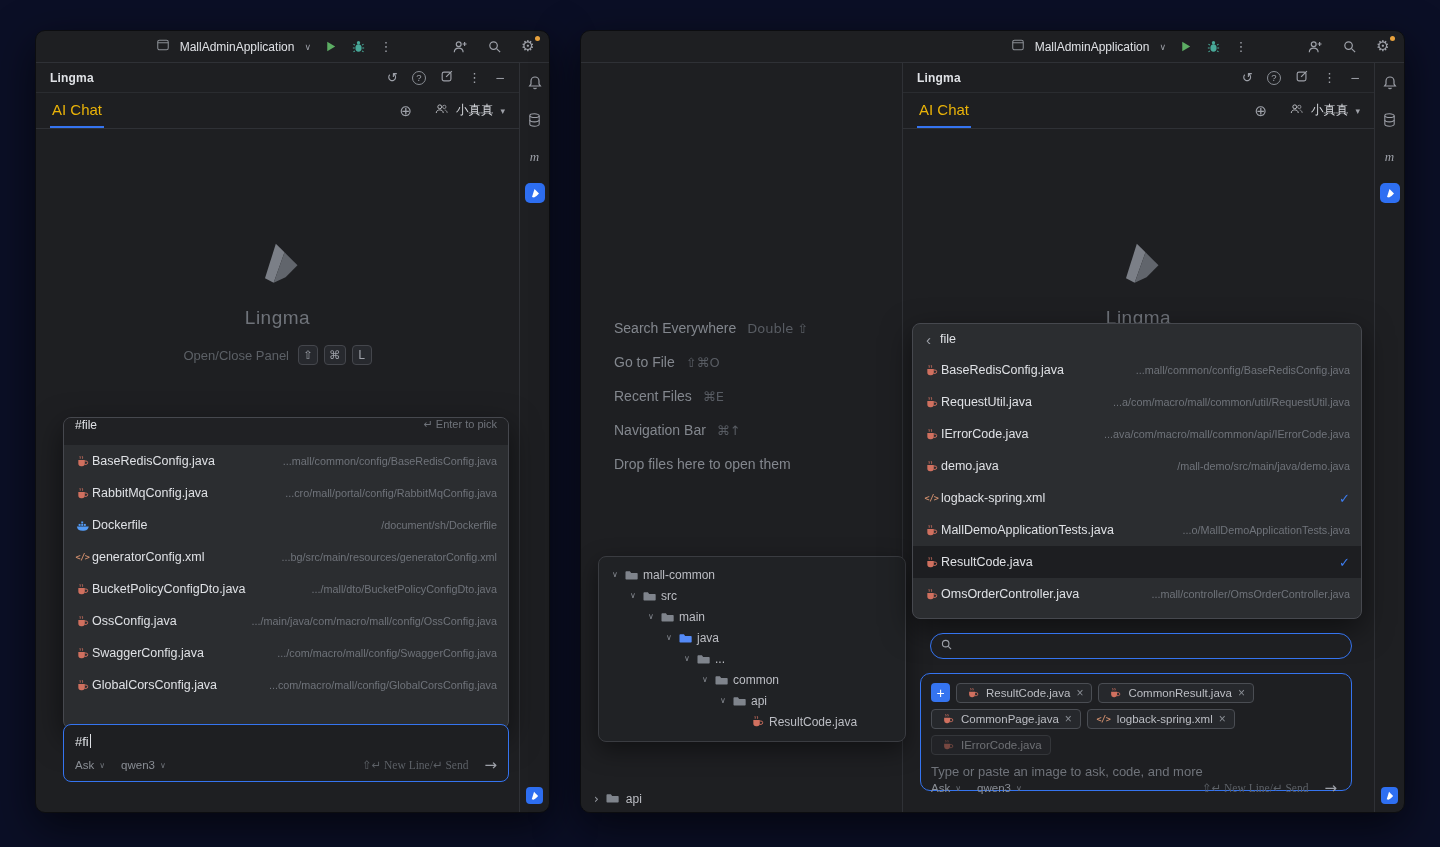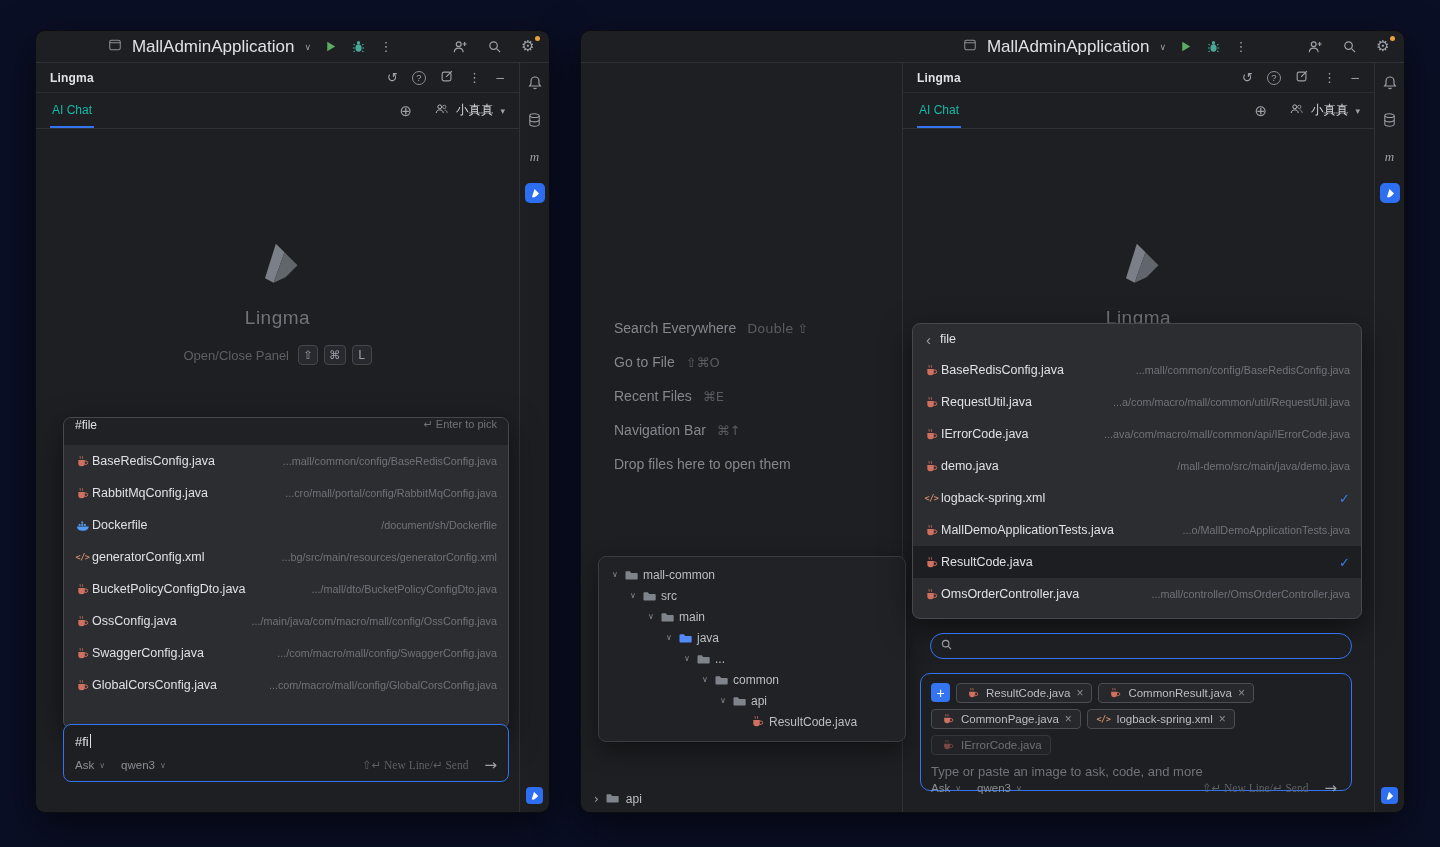--- a/index.html
+++ b/index.html
@@ -7,21 +7,21 @@
   body{background:#0b0f26;font-family:"Liberation Sans","DejaVu Sans",sans-serif;position:relative;overflow:hidden;color:#dfe1e5}
 
   .window{position:absolute;top:30px;height:783px;background:#1e1f22;border:1px solid #0c0d10;border-radius:10px;
           display:flex;flex-direction:column;overflow:hidden;box-shadow:0 14px 44px rgba(0,0,0,.6)}
   #win-left{left:35px;width:515px}
   #win-right{left:580px;width:825px}
 
   
   .toolbar{flex:none;height:32px;display:flex;align-items:center;border-bottom:1px solid #2f3136;padding:0 12px}
   .run-widget{margin-left:auto;display:flex;align-items:center;gap:10px;margin-right:56px}
-  .proj-name{font-size:17px;color:#dfe1e5;cursor:default}
+  .proj-name{font-size:12px;color:#dfe1e5;cursor:default}
   .glyph{color:#9da0a8;font-family:"DejaVu Sans","Liberation Sans",sans-serif}
   .chev{font-size:9px}
   .kebab{font-size:13px}
   .tb-btn{display:inline-flex;align-items:center;justify-content:center;min-width:18px;height:20px;border-radius:4px}
   .tb-right{display:flex;align-items:center;gap:16px}
   .gear{position:relative;font-size:15px;line-height:1}
   .gear .dot{position:absolute;top:-1px;right:-3px;width:5px;height:5px;border-radius:50%;background:#e8a23d}
 
   
   .mid{flex:1;display:flex;min-height:0}
@@ -30,21 +30,21 @@
   .editor{flex:1;position:relative;min-width:0;background:#1e1f22}
   .stripe{flex:none;width:30px;border-left:1px solid #2f3136;display:flex;flex-direction:column;align-items:center;padding:9px 0 8px;gap:15px}
 
   
   .panel-header{flex:none;height:30px;display:flex;align-items:center;padding:0 14px;border-bottom:1px solid #2a2c30}
   .panel-title{font-weight:bold;font-size:12px;letter-spacing:.2px}
   .ph-icons{margin-left:auto;display:flex;gap:14px;align-items:center;color:#9da0a8;font-size:13px}
   .help-circle{width:14px;height:14px;border:1px solid #8a8e95;border-radius:50%;font-size:9.5px;display:inline-flex;align-items:center;justify-content:center;color:#9da0a8}
   .min-glyph{font-size:12px}
   .tab-row{flex:none;height:36px;display:flex;align-items:center;padding:0 14px;border-bottom:1px solid #2f3136}
-  .tab{height:100%;display:inline-flex;align-items:center;font-size:12px;color:#14b8a6;border-bottom:2px solid #3574f0;padding:0 2px}
+  .tab{height:100%;display:inline-flex;align-items:center;font-size:15px;color:#eab308;border-bottom:2px solid #3574f0;padding:0 2px}
   .tab-right{margin-left:auto;display:flex;align-items:center;gap:22px;color:#bcbec4}
   .newchat{font-size:15px}
   .user-chip{display:inline-flex;align-items:center;gap:7px;font-size:12.5px;color:#d5d7dc}
   .caret{font-size:9px}
 
   
   .content{flex:1;position:relative;min-height:0}
   .logo-block{position:absolute;top:106px;left:0;right:0;display:flex;flex-direction:column;align-items:center;gap:16px;pointer-events:none}
   .logo-text{font-size:19px;color:#6f737a;letter-spacing:.5px}
   .shortcut-line{display:flex;align-items:center;gap:9px;color:#5c6066;font-size:13px}

